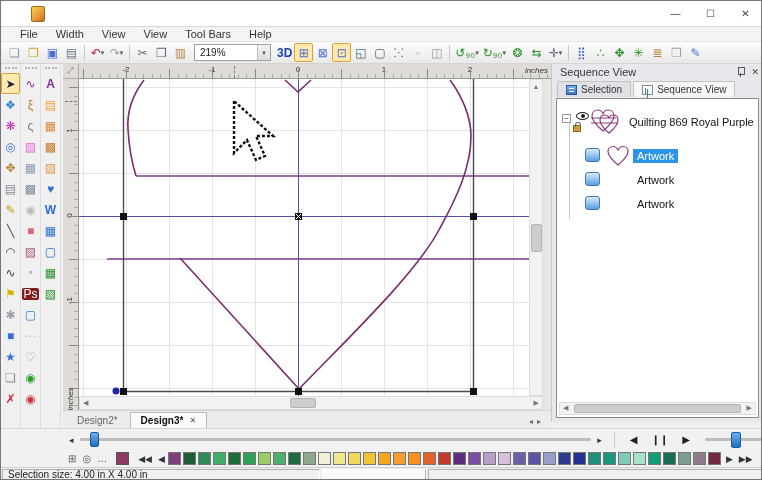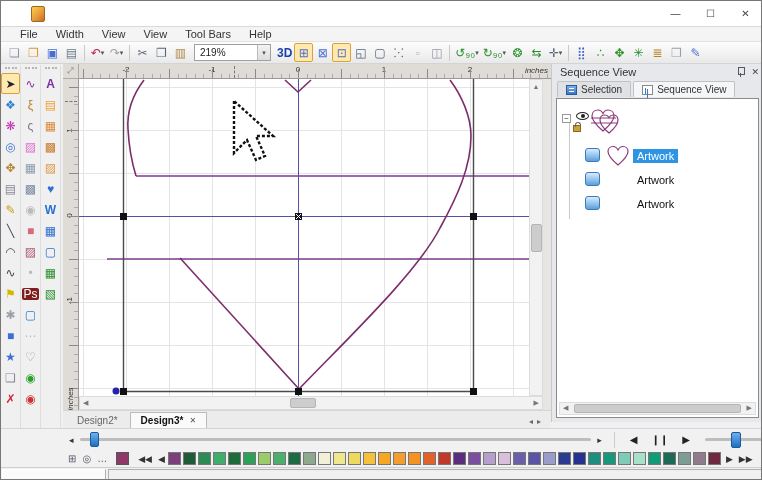--- a/index.html
+++ b/index.html
@@ -509,20 +509,21 @@
           <span class="expander">−</span>
           <span class="eye-icon"></span>
           <span class="lock-icon"></span>
           <span class="thumb-root">
             <svg width="36" height="30" viewBox="0 0 36 30">
               <path d="M14,24 C7,18 3,13 3,9 C3,5.5 5.5,3 9,3 C11,3 13,4.5 14,6.5 C15,4.5 17,3 19,3 C22.5,3 25,5.5 25,9 C25,13 21,18 14,24 Z" fill="none" stroke="#8a3a7a" stroke-width="1.2"></path>
               <path d="M20,26 C14,21 11,17 11,13 C11,10 13,8 16,8 C17.6,8 19.2,9 20,10.6 C20.8,9 22.4,8 24,8 C27,8 29,10 29,13 C29,17 26,21 20,26 Z" fill="none" stroke="#8a3a7a" stroke-width="1.2"></path>
               <path d="M2,11 H27 M2,16 H29" stroke="#8a3a7a" stroke-width="1"></path>
             </svg>
           </span>
+          <span class="t-label">Quilting 869 Royal Purple</span>
         </div>
         <div class="t-item">
           <span class="chk"></span>
           <span class="thumb-child">
             <svg width="26" height="26" viewBox="0 0 26 26">
               <path d="M13,22 C6.5,16.5 3,12 3,8.5 C3,5.5 5.2,3.5 8,3.5 C10,3.5 12,5 13,7 C14,5 16,3.5 18,3.5 C20.8,3.5 23,5.5 23,8.5 C23,12 19.5,16.5 13,22 Z" fill="none" stroke="#8a3a7a" stroke-width="1.2"></path>
             </svg>
           </span>
           <span class="t-label sel">Artwork</span>
         </div>
@@ -602,17 +603,18 @@
         <span class="swatch" style="background: rgb(27, 107, 85);"></span>
         <span class="swatch" style="background: rgb(126, 156, 148);"></span>
         <span class="swatch" style="background: rgb(142, 123, 139);"></span>
         <span class="swatch" style="background: rgb(110, 43, 63);"></span>
     </span>
     <span class="pal-arr">▶</span>
     <span class="pal-arr">▶▶</span>
   </div>
 
   <div class="statusbar">
+    <div class="sb-cell sb-1">Selection size: 4.00 in X 4.00 in</div>
     <div class="sb-cell sb-2"></div>
     <div class="sb-cell sb-4"></div>
   </div>
 
 </div>
 
 </body></html>

